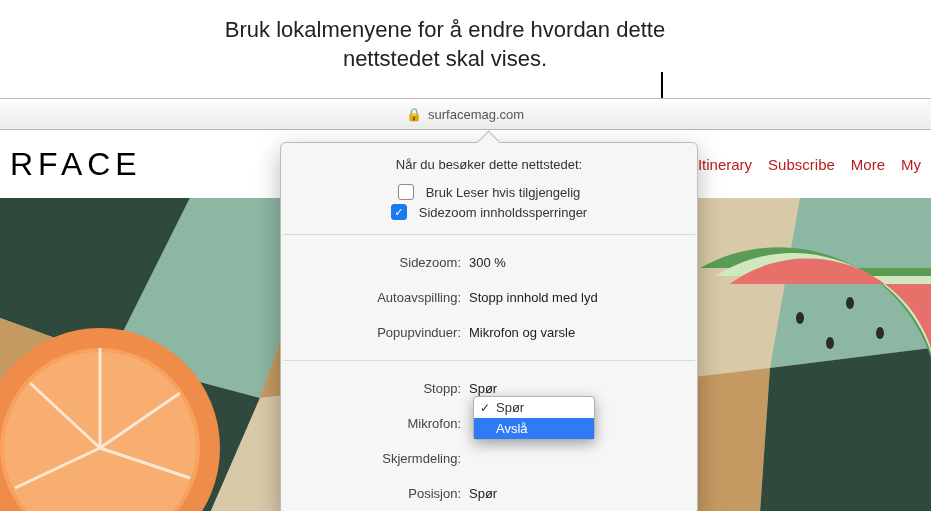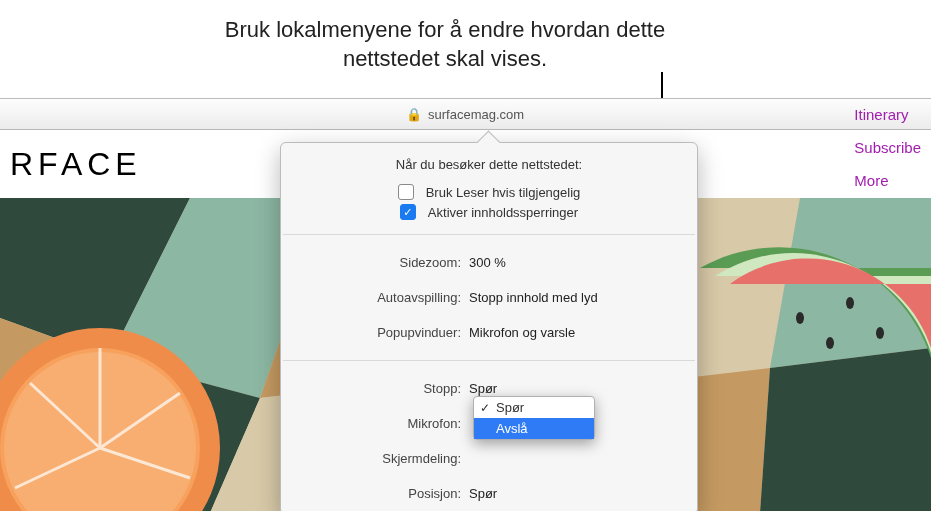--- a/index.html
+++ b/index.html
@@ -6,21 +6,21 @@
   .caption-area{position:relative;height:98px;}
   .caption{position:absolute;left:175px;top:16px;width:540px;text-align:center;font-size:22px;color:#222;line-height:1.3;}
   .callout-line{position:absolute;left:661px;top:72px;width:2px;height:380px;background:#000;}
   .callout-elbow{position:absolute;left:635px;top:451px;width:28px;height:2px;background:#000;}
   .browser{position:absolute;left:0;top:98px;width:931px;height:413px;border-top:1px solid #bcbcbc;}
   .addr-bar{height:30px;background:linear-gradient(#fdfdfd,#ececec);border-bottom:1px solid #b8b8b8;display:flex;justify-content:center;align-items:center;font-size:13px;color:#555;}
   .addr-bar .lock{margin-right:5px;}
   .page{position:relative;height:383px;background:#fff;}
   .header{height:68px;background:#fff;display:flex;align-items:center;justify-content:space-between;padding:0 10px;}
   .logo{font-size:32px;font-weight:500;letter-spacing:5px;color:#000;white-space:nowrap;overflow:hidden;}
-  .nav{display:flex;gap:16px;font-size:15px;color:#a21caf;flex-direction:column;}
+  .nav{display:flex;gap:16px;font-size:15px;color:#b91c1c;}
   .nav span{white-space:nowrap;}
   .bgimg{position:absolute;left:0;top:68px;width:931px;height:315px;overflow:hidden;}
   .bgimg svg{width:100%;height:100%;}
   .popover{position:absolute;left:280px;top:12px;width:416px;height:371px;background:#f6f6f6;border:1px solid #bbb;border-radius:6px;box-shadow:0 8px 24px rgba(0,0,0,0.28);}
   .popover::before{content:"";position:absolute;top:-9px;left:50%;margin-left:-9px;width:16px;height:16px;background:#f6f6f6;border-left:1px solid #bbb;border-top:1px solid #bbb;transform:rotate(45deg);}
   .pop-inner{position:relative;padding:14px 2px;font-size:13px;color:#333;}
   .pop-title{text-align:center;margin-bottom:12px;}
   .check-row{display:flex;align-items:center;justify-content:center;gap:12px;margin:4px 0;}
   .cb{width:14px;height:14px;border:1px solid #8a8a8a;border-radius:3px;background:#fff;display:inline-flex;align-items:center;justify-content:center;font-size:11px;color:#fff;}
   .cb.checked{background:#1a7af0;border-color:#1a7af0;}
@@ -102,21 +102,21 @@
     <div class="popover">
       <div class="pop-inner">
         <div class="pop-title">Når du besøker dette nettstedet:</div>
 
         <div class="check-row">
           <span class="cb"></span>
           <span>Bruk Leser hvis tilgjengelig</span>
         </div>
         <div class="check-row">
           <span class="cb checked">✓</span>
-          <span>Aktiver innholdssperringer</span>
+          <span>Sidezoom innholdssperringer</span>
         </div>
 
         <div class="divider"></div>
 
         <div class="kv">
             <div class="k">Sidezoom:</div>
           <div class="v">300 %</div>
           </div>
         <div class="kv">
             <div class="k">Autoavspilling:</div>

